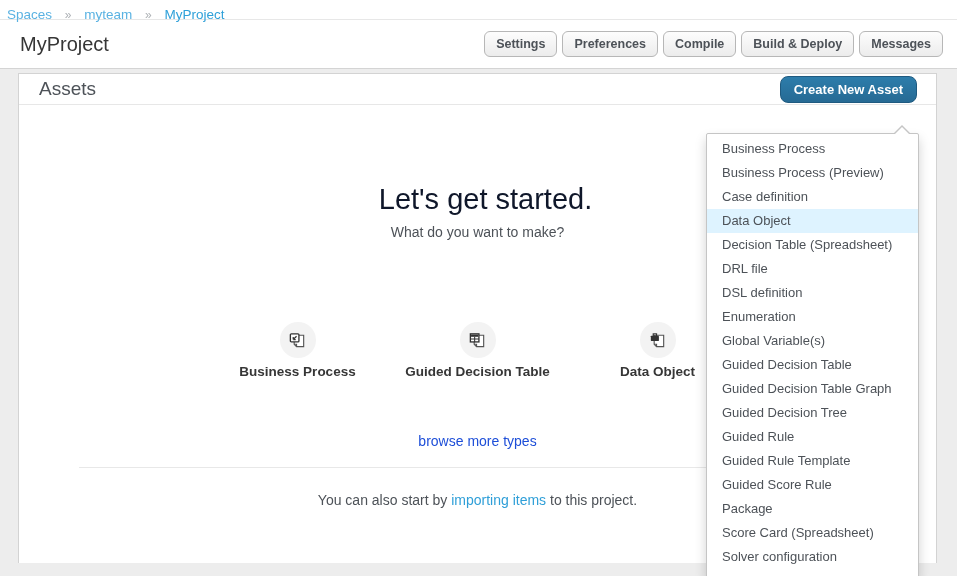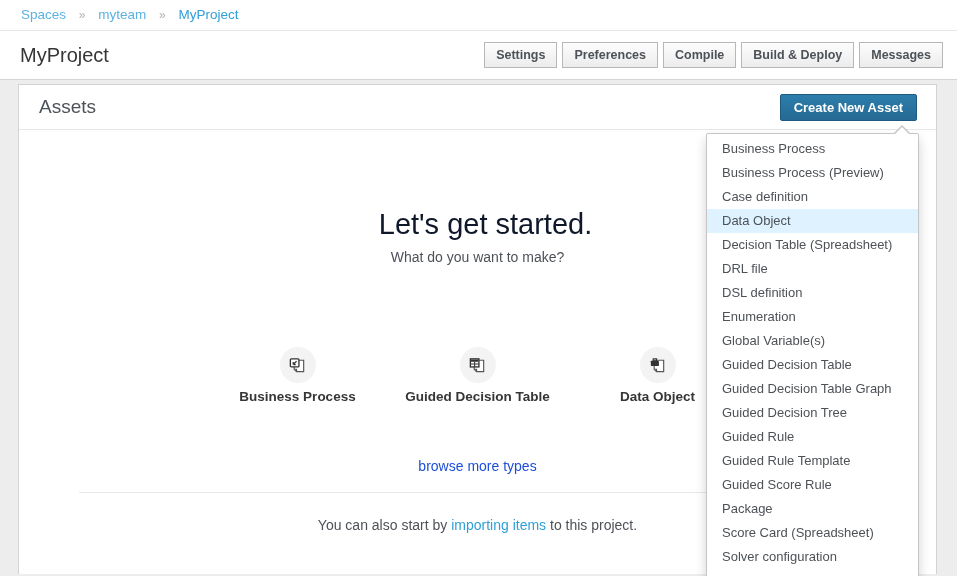--- a/index.html
+++ b/index.html
@@ -8,23 +8,23 @@
     font-family:"Liberation Sans","DejaVu Sans",sans-serif;
     background:#ededed;
     color:#4d5258;
     overflow:hidden;
     position:relative;
   }
 
   
   .breadcrumb-bar {
     background:#fff;
-    height:31px;
+    height:20px;
     line-height:30px;
-    padding-left:21px;
+    padding-left:7px;
     border-bottom:1px solid #e7e7e7;
     font-size:13.5px;
     white-space:nowrap;
   }
   .bc-link { text-decoration:none; color:#5ab2e2; cursor:pointer; }
   .bc-link.current { color:#2fa0d9; }
   .bc-sep { color:#aeb2b6; margin:0 9px; font-size:12px; }
 
   
   .page-header {
@@ -38,50 +38,50 @@
   }
   .page-title { font-size:20px; font-weight:400; color:#363636; }
   .header-actions { display:flex; gap:5px; }
   .btn-default {
     font-family:inherit;
     font-size:12.5px;
     font-weight:600;
     color:#4d5258;
     background:linear-gradient(to bottom,#fdfdfd,#ececec);
     border:1px solid #b7b7b7;
-    border-radius:0;
+    border-radius:6px;
     padding:5px 11px;
     cursor:pointer;
   }
 
   
   .content { padding:4px 20px 0 18px; }
   .card {
     background:#fff;
     border:1px solid #d3d3d3;
     border-bottom:none;
     min-height:490px;
   }
   .card-toolbar {
-    height:45px;
+    height:31px;
     display:flex;
     align-items:center;
     justify-content:space-between;
     padding:0 19px 0 20px;
     border-bottom:1px solid #e7e7e7;
   }
   .assets-title { font-size:19px; font-weight:400; color:#4d5258; }
   .btn-primary {
     font-family:inherit;
     font-size:13px;
     font-weight:600;
     color:#fff;
     background:linear-gradient(to bottom,#2d7dab,#266a94);
     border:1px solid #1f5a80;
-    border-radius:2px;
+    border-radius:8px;
     padding:5px 13px;
     cursor:pointer;
   }
 
   
   .empty-state { text-align:center; }
   .es-heading {
     margin-top:78px;
     font-size:29px;
     line-height:32px;

